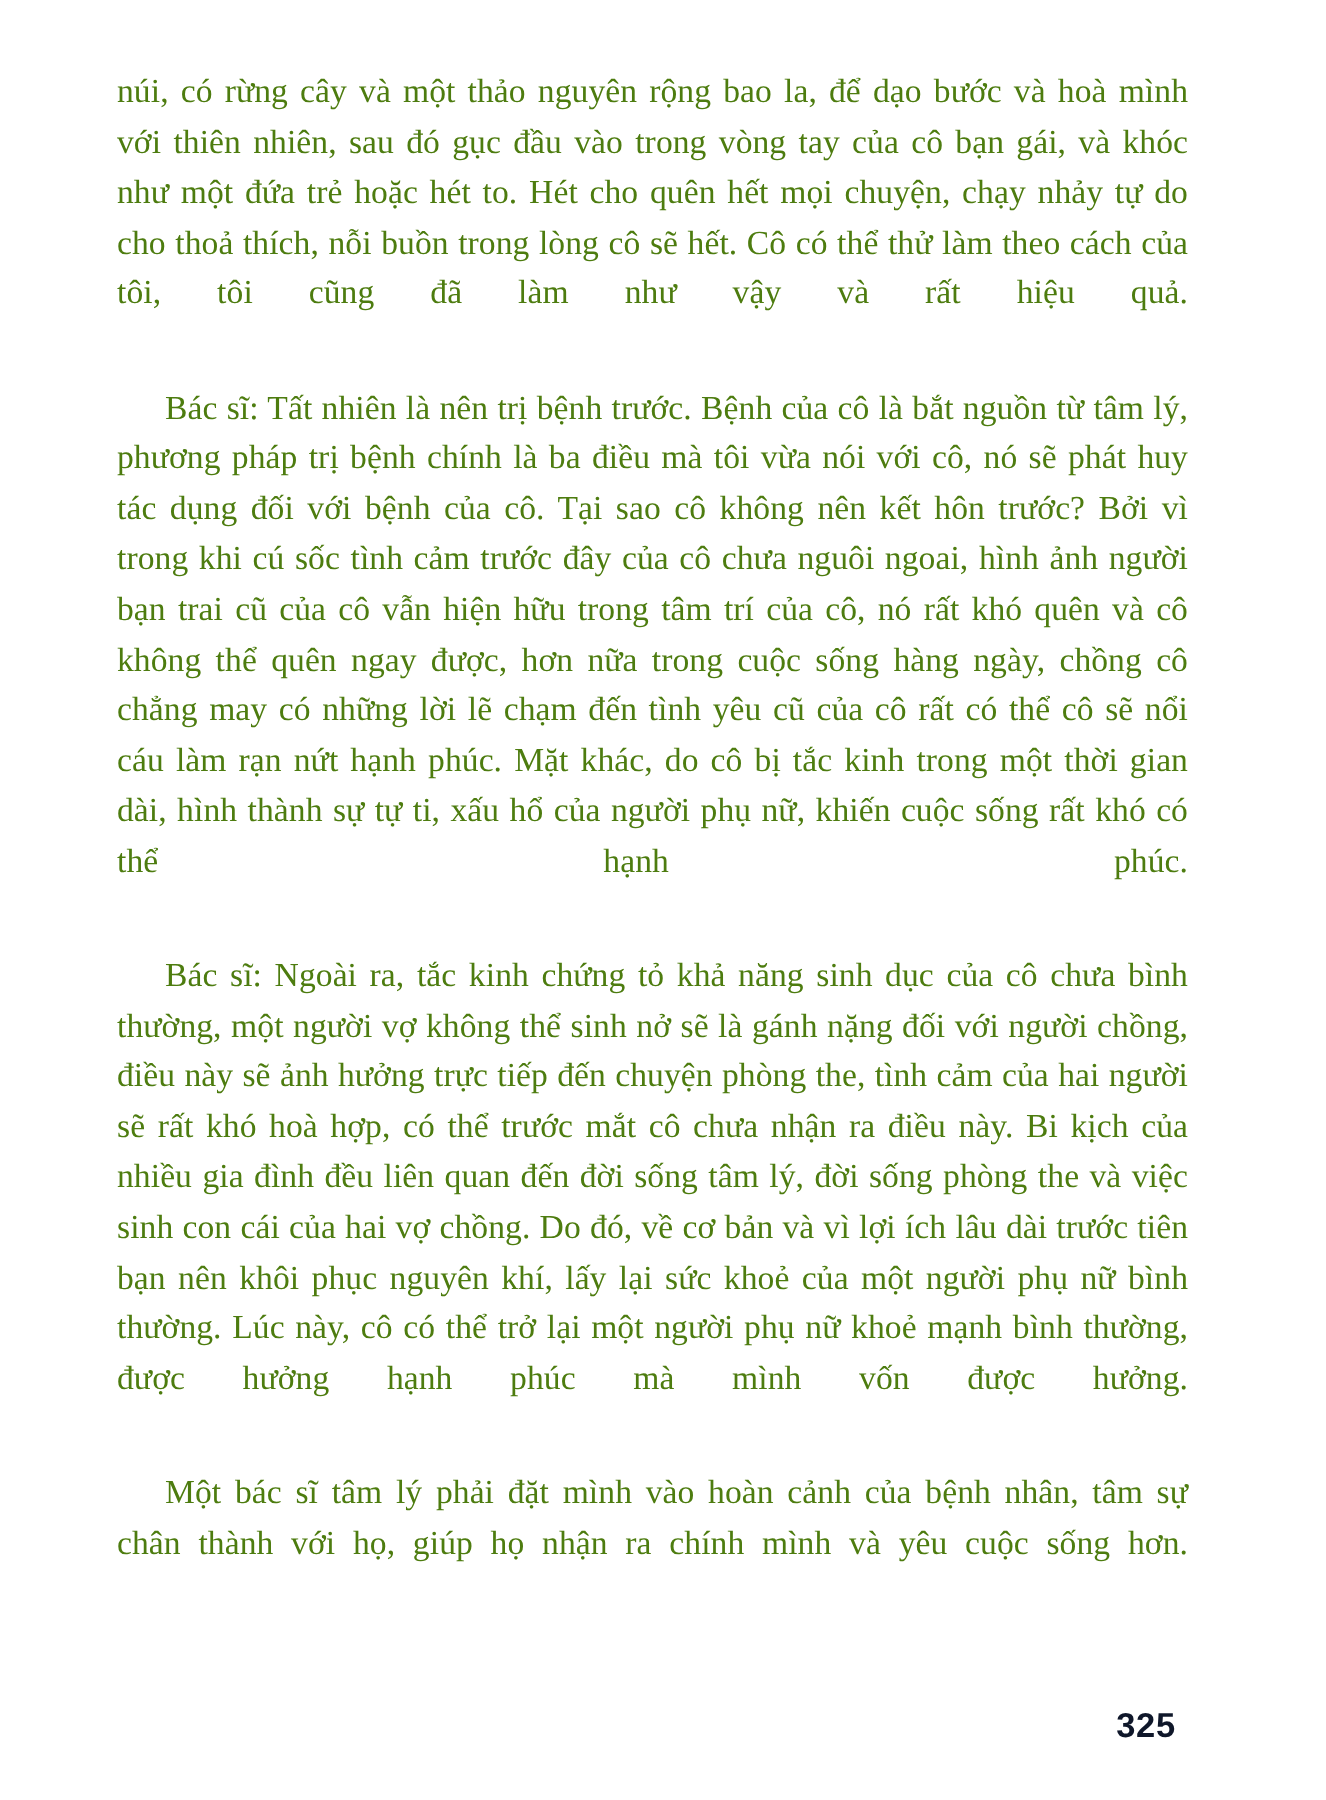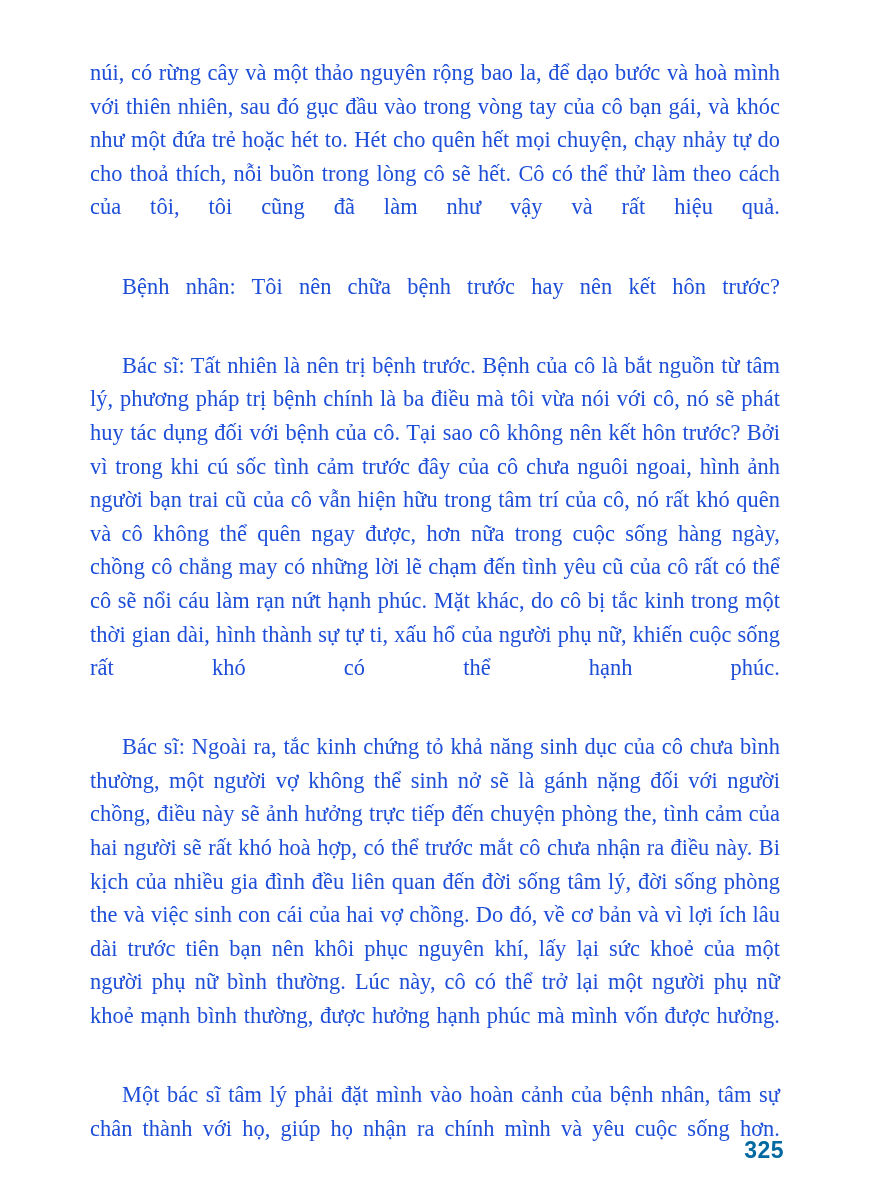--- a/index.html
+++ b/index.html
@@ -20,28 +20,28 @@
     overflow: hidden;
     box-sizing: border-box;
   }
   .text-column {
     position: absolute;
     left: 78px;
     top: 44px;
     width: 714px;
   }
   .para {
-    margin: 12px;
+    margin: 0;
     font-size: 22.4px;
     line-height: 33.6px;
     text-align: justify;
     text-justify: inter-word;
     letter-spacing: 0.05px;
     word-spacing: 0.4px;
-    color: #1d4ed8;
+    color: #4d7c0f;
     -webkit-font-smoothing: none;
   }
   .para.continued {
     text-indent: 0;
   }
   .para.indented {
     text-indent: 32px;
   }
   .para + .para {
     margin-top: 0;
@@ -56,34 +56,33 @@
     width: 100%;
   }
   .page-number {
     position: absolute;
     right: 100px;
     bottom: 38px;
     font-size: 23px;
     line-height: 1;
     font-weight: 700;
     font-family: "Liberation Sans", "DejaVu Sans", sans-serif;
-    color: #0369a1;
+    color: #0f172a;
     letter-spacing: 0.5px;
   }
 </style>
 </head>
 <body>
 
 <div class="page">
 
   <div class="text-column">
 
     <p class="para continued">núi, có rừng cây và một thảo nguyên rộng bao la, để dạo bước và hoà mình với thiên nhiên, sau đó gục đầu vào trong vòng tay của cô bạn gái, và khóc như một đứa trẻ hoặc hét to. Hét cho quên hết mọi chuyện, chạy nhảy tự do cho thoả thích, nỗi buồn trong lòng cô sẽ hết. Cô có thể thử làm theo cách của tôi, tôi cũng đã làm như vậy và rất hiệu quả.</p>
 
-    <p class="para indented gap-medium">Bệnh nhân: Tôi nên chữa bệnh trước hay nên kết hôn trước?</p>
 
     <p class="para indented gap-medium">Bác sĩ: Tất nhiên là nên trị bệnh trước. Bệnh của cô là bắt nguồn từ tâm lý, phương pháp trị bệnh chính là ba điều mà tôi vừa nói với cô, nó sẽ phát huy tác dụng đối với bệnh của cô. Tại sao cô không nên kết hôn trước? Bởi vì trong khi cú sốc tình cảm trước đây của cô chưa nguôi ngoai, hình ảnh người bạn trai cũ của cô vẫn hiện hữu trong tâm trí của cô, nó rất khó quên và cô không thể quên ngay được, hơn nữa trong cuộc sống hàng ngày, chồng cô chẳng may có những lời lẽ chạm đến tình yêu cũ của cô rất có thể cô sẽ nổi cáu làm rạn nứt hạnh phúc. Mặt khác, do cô bị tắc kinh trong một thời gian dài, hình thành sự tự ti, xấu hổ của người phụ nữ, khiến cuộc sống rất khó có thể hạnh phúc.</p>
 
 
     <p class="para indented gap-medium">Bác sĩ: Ngoài ra, tắc kinh chứng tỏ khả năng sinh dục của cô chưa bình thường, một người vợ không thể sinh nở sẽ là gánh nặng đối với người chồng, điều này sẽ ảnh hưởng trực tiếp đến chuyện phòng the, tình cảm của hai người sẽ rất khó hoà hợp, có thể trước mắt cô chưa nhận ra điều này. Bi kịch của nhiều gia đình đều liên quan đến đời sống tâm lý, đời sống phòng the và việc sinh con cái của hai vợ chồng. Do đó, về cơ bản và vì lợi ích lâu dài trước tiên bạn nên khôi phục nguyên khí, lấy lại sức khoẻ của một người phụ nữ bình thường. Lúc này, cô có thể trở lại một người phụ nữ khoẻ mạnh bình thường, được hưởng hạnh phúc mà mình vốn được hưởng.</p>
 
     <p class="para indented gap-medium">Một bác sĩ tâm lý phải đặt mình vào hoàn cảnh của bệnh nhân, tâm sự chân thành với họ, giúp họ nhận ra chính mình và yêu cuộc sống hơn.</p>
 
   </div>
 

